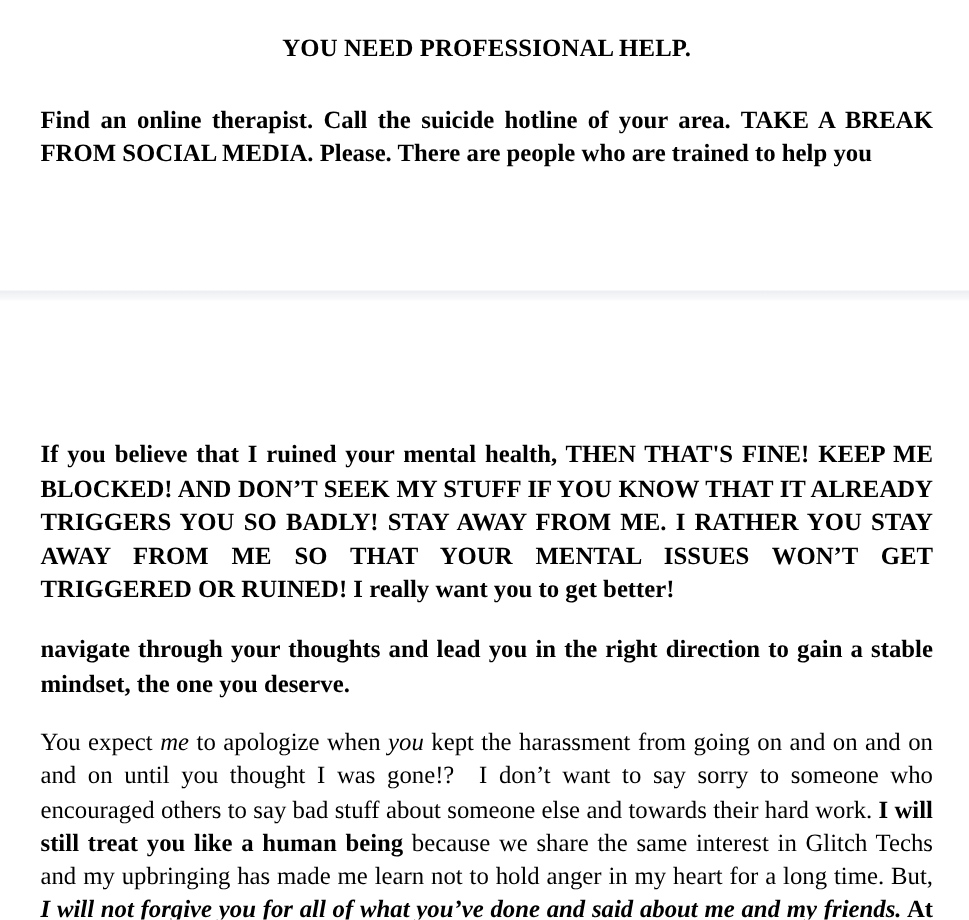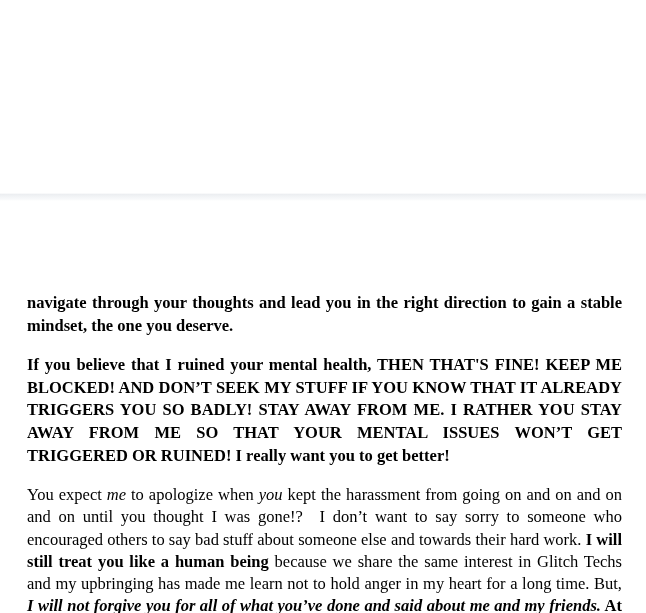--- a/index.html
+++ b/index.html
@@ -93,26 +93,33 @@
 
   em.i   { font-weight: inherit; }
   b.b    { font-weight: bold; font-style: inherit; }
   b.bi   { font-weight: bold; font-style: italic; }
 </style>
 </head>
 <body>
 
 <div class="page">
 
+  <div class="section-top">
+
+    <h1 class="doc-heading">YOU NEED PROFESSIONAL HELP.</h1>
+
+    <p class="para bold para-intro">Find an online therapist. Call the suicide hotline of your area. TAKE A BREAK FROM SOCIAL MEDIA. Please. There are people who are trained to help you</p>
+
+  </div>
 
   <div class="page-divider"></div>
 
   <div class="section-bottom">
 
+    <p class="para bold">If you believe that I ruined your mental health, THEN THAT'S FINE! KEEP ME BLOCKED! AND DON’T SEEK MY STUFF IF YOU KNOW THAT IT ALREADY TRIGGERS YOU SO BADLY! STAY AWAY FROM ME. I RATHER YOU STAY AWAY FROM ME SO THAT YOUR MENTAL ISSUES WON’T GET TRIGGERED OR RUINED! I really want you to get better!</p>
+
     <p class="para bold">navigate through your thoughts and lead you in the right direction to gain a stable mindset, the one you deserve.</p>
-
-    <p class="para bold">If you believe that I ruined your mental health, THEN THAT'S FINE! KEEP ME BLOCKED! AND DON’T SEEK MY STUFF IF YOU KNOW THAT IT ALREADY TRIGGERS YOU SO BADLY! STAY AWAY FROM ME. I RATHER YOU STAY AWAY FROM ME SO THAT YOUR MENTAL ISSUES WON’T GET TRIGGERED OR RUINED! I really want you to get better!</p>
 
     <p class="para para-last"><span>You expect </span><em class="i">me</em><span> to apologize when </span><em class="i">you</em><span> kept the harassment from going on and on and on and on until you thought I was gone!? I don’t want to say sorry to someone who encouraged others to say bad stuff about someone else and towards their hard work. </span><b class="b">I will still treat you like a human being</b><span> because we share the same interest in Glitch Techs and my upbringing has made me learn not to hold anger in my heart for a long time. But, </span><b class="bi">I will not forgive you for all of what you’ve done and said about me and my friends.</b><b class="b"> At least not now. Maybe someday. But not now.</b></p>
 
   </div>
 
 </div>
 
 </body></html>

